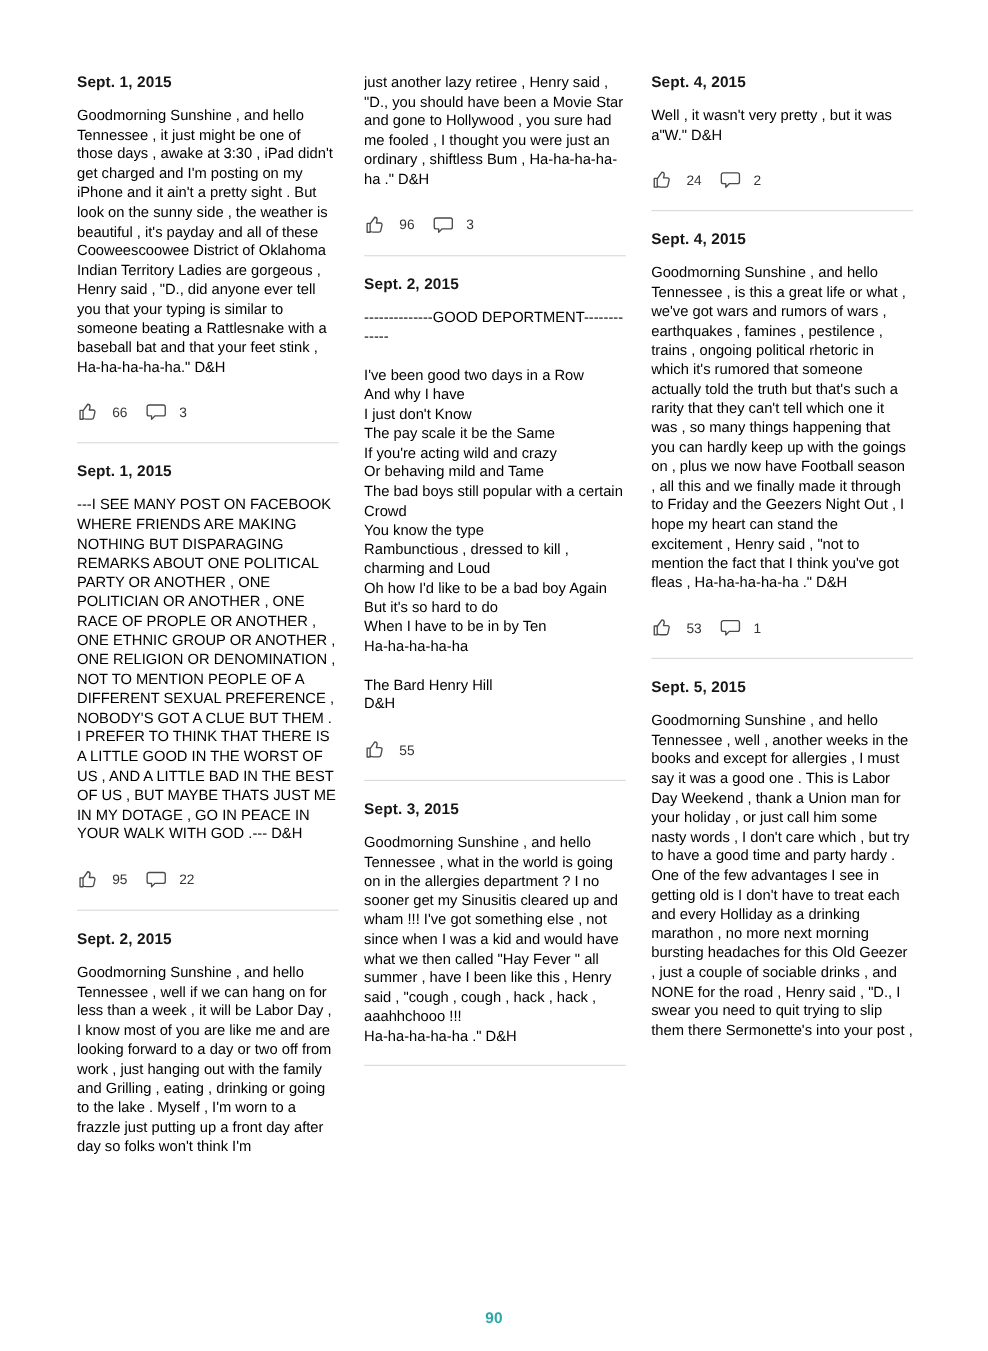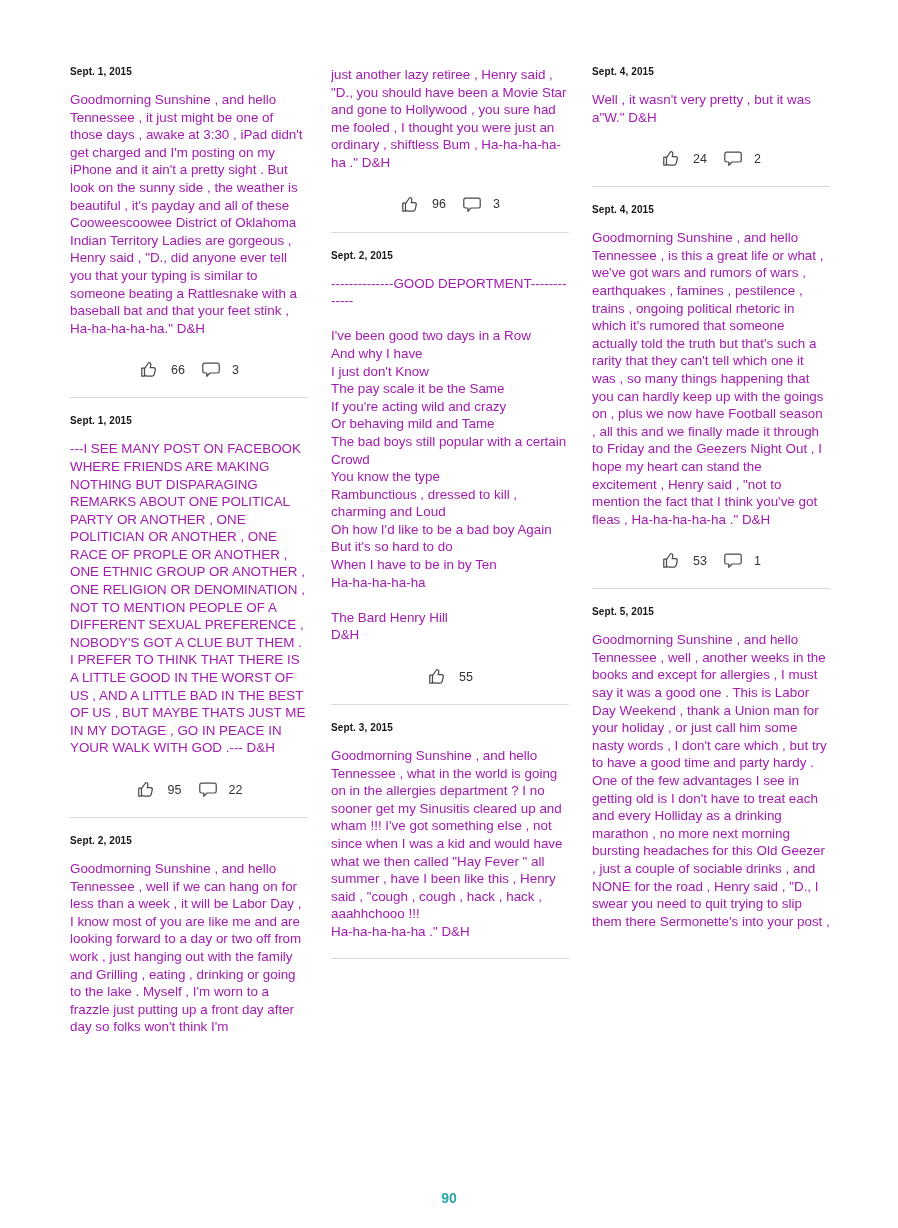--- a/index.html
+++ b/index.html
@@ -15,29 +15,29 @@
   }
   .columns {
     position: absolute; left: 70px; top: 66px;
     width: 760px; height: 1102px;
     display: flex; gap: 23px;
     overflow: hidden;
   }
   .column { width: 238px; min-width: 238px; overflow: hidden; }
   .post { margin: 0; }
   .post-date {
-    font-size: 10px; font-weight: bold; color: #161616;
+    font-size: 14px; font-weight: bold; color: #161616;
     margin: 0 0 14px 0; letter-spacing: 0.1px;
   }
   .body {
-    font-size: 13.4px; line-height: 17.6px; color: #a21caf;
+    font-size: 13.4px; line-height: 17.6px; color: #000000;
     white-space: pre-line;
   }
   .engagement {
-    display: flex; justify-content: center; align-items: center;
+    display: flex; justify-content: flex-start; align-items: center;
     gap: 15px; margin: 22px 0 0 0;
   }
   .eng-group { display: flex; align-items: center; gap: 10px; }
   .eng-icon { width: 22px; height: 21px; display: block; }
   .eng-count { font-size: 12.5px; color: #333333; }
   hr.divider {
     border: none; border-top: 1px solid #d9d9d9;
     margin: 17px 0 17px 0;
   }
   .page-number {

